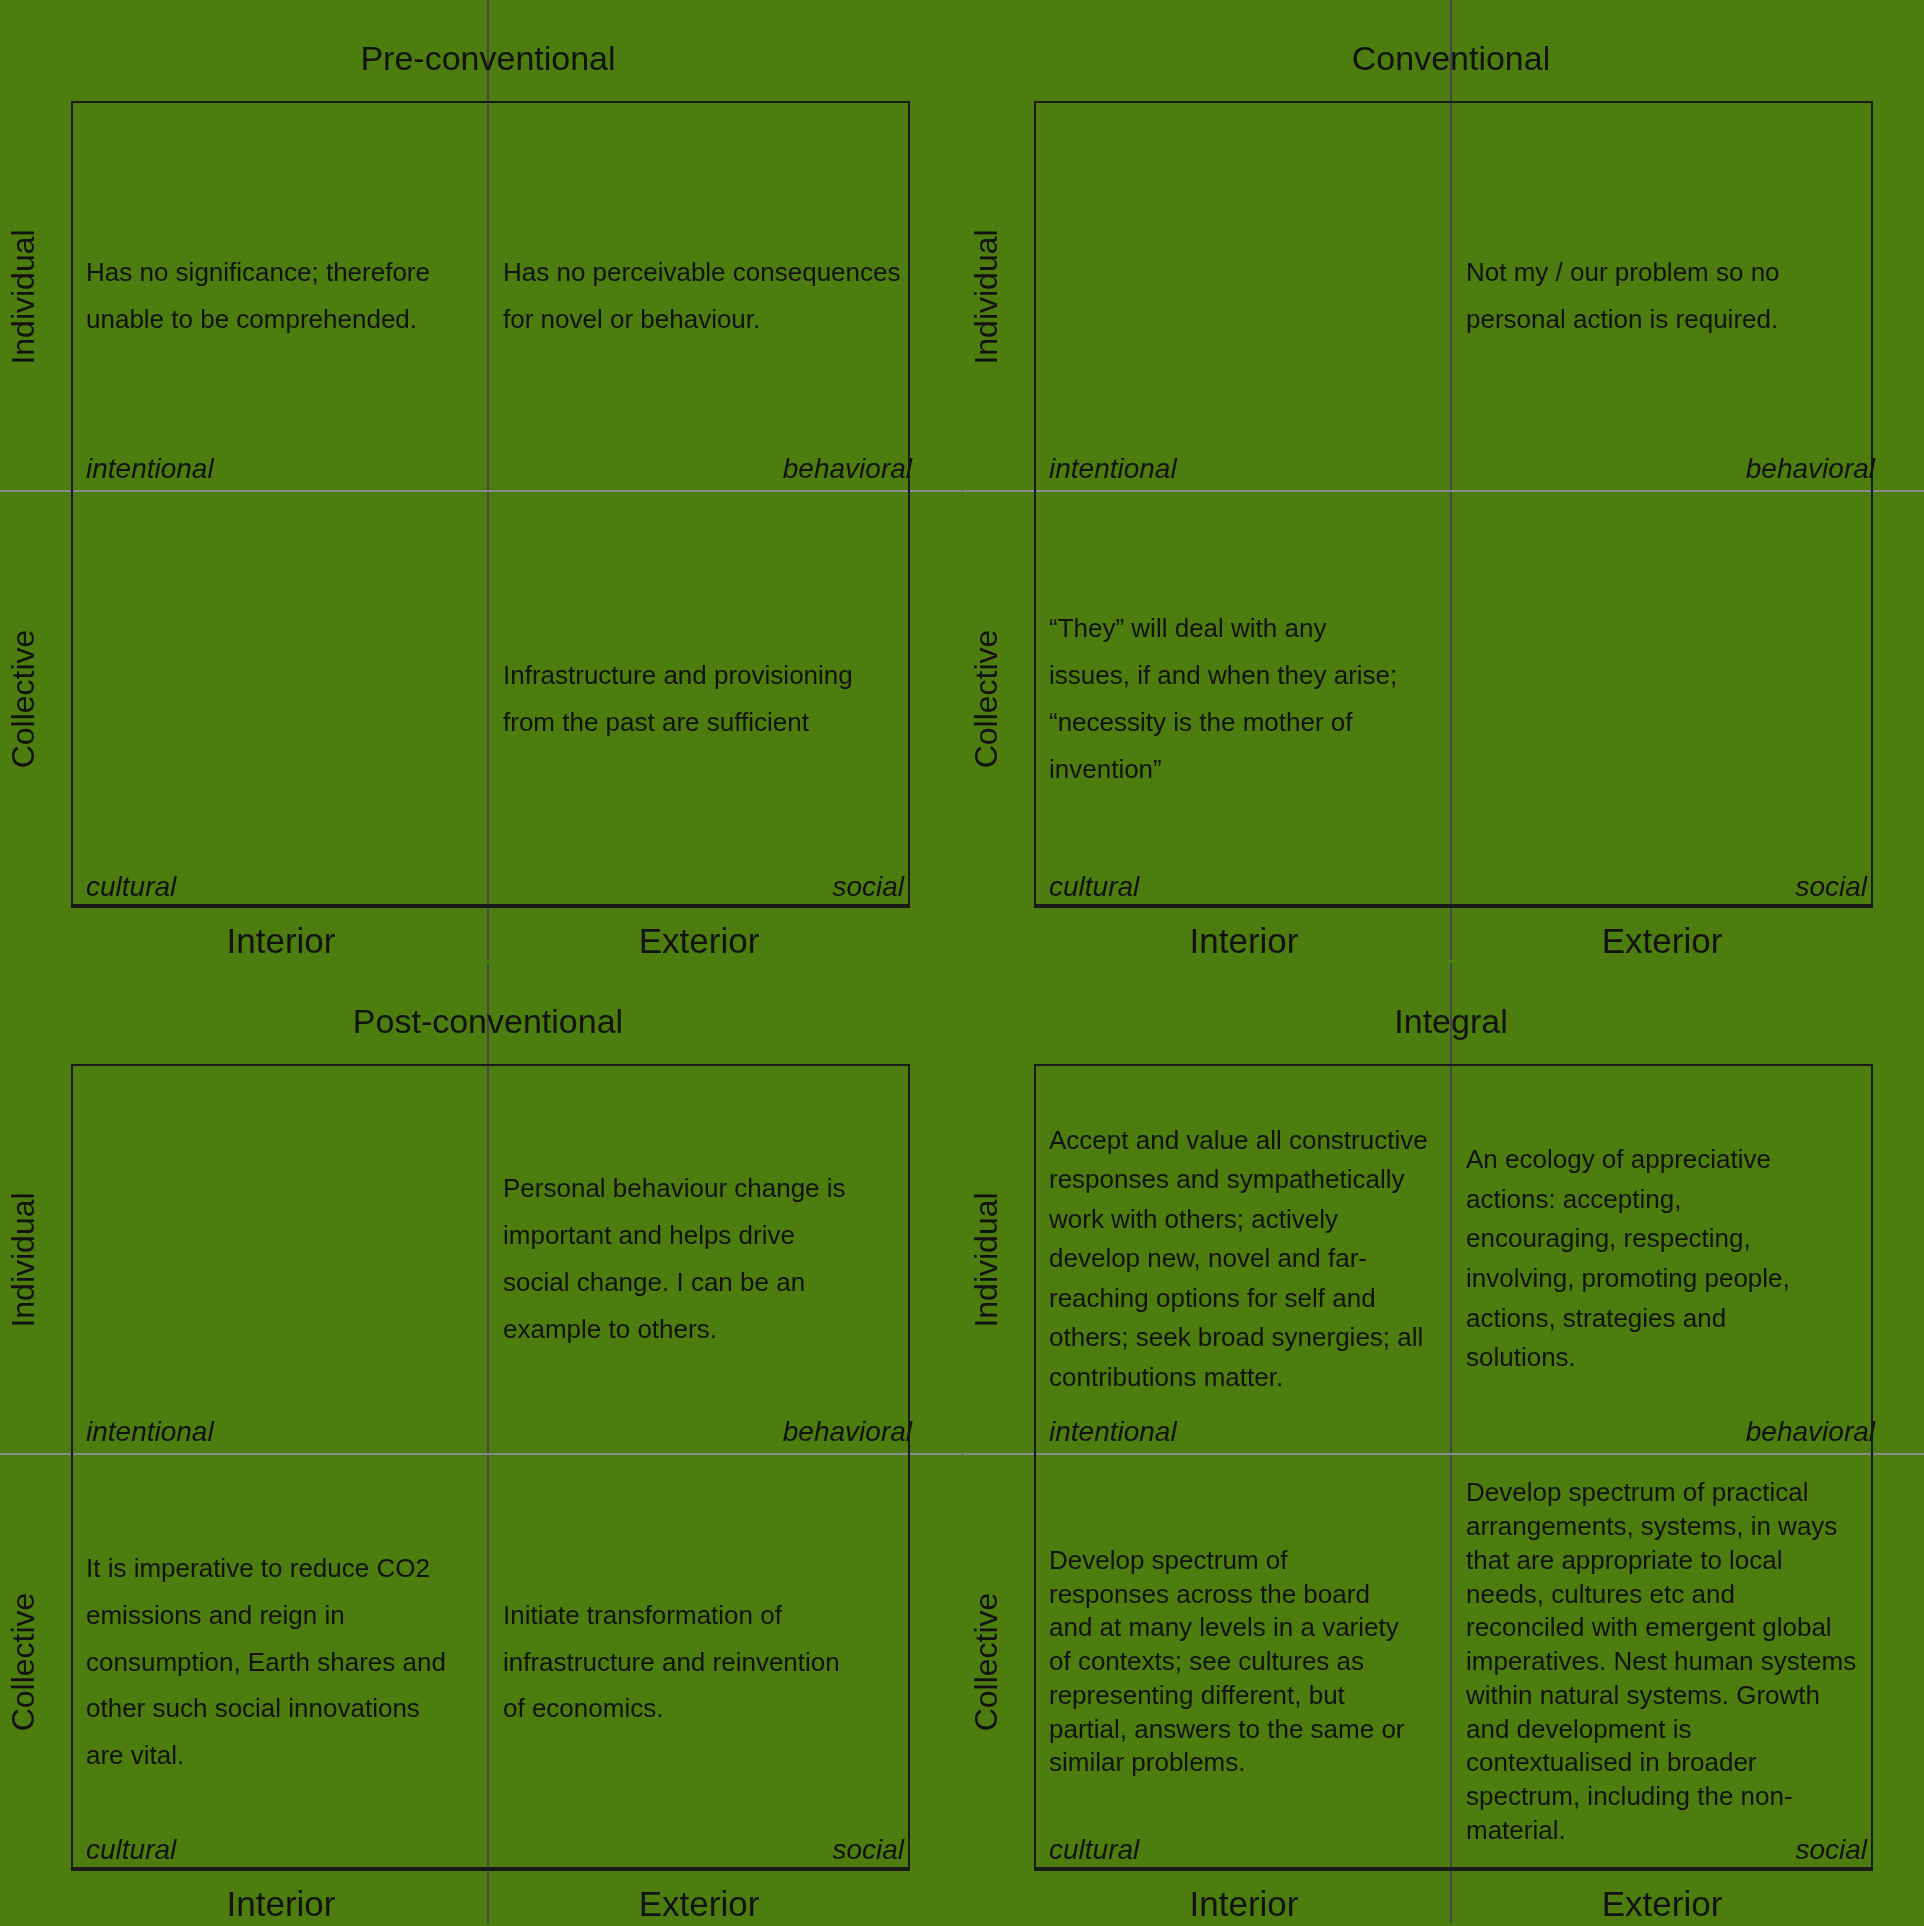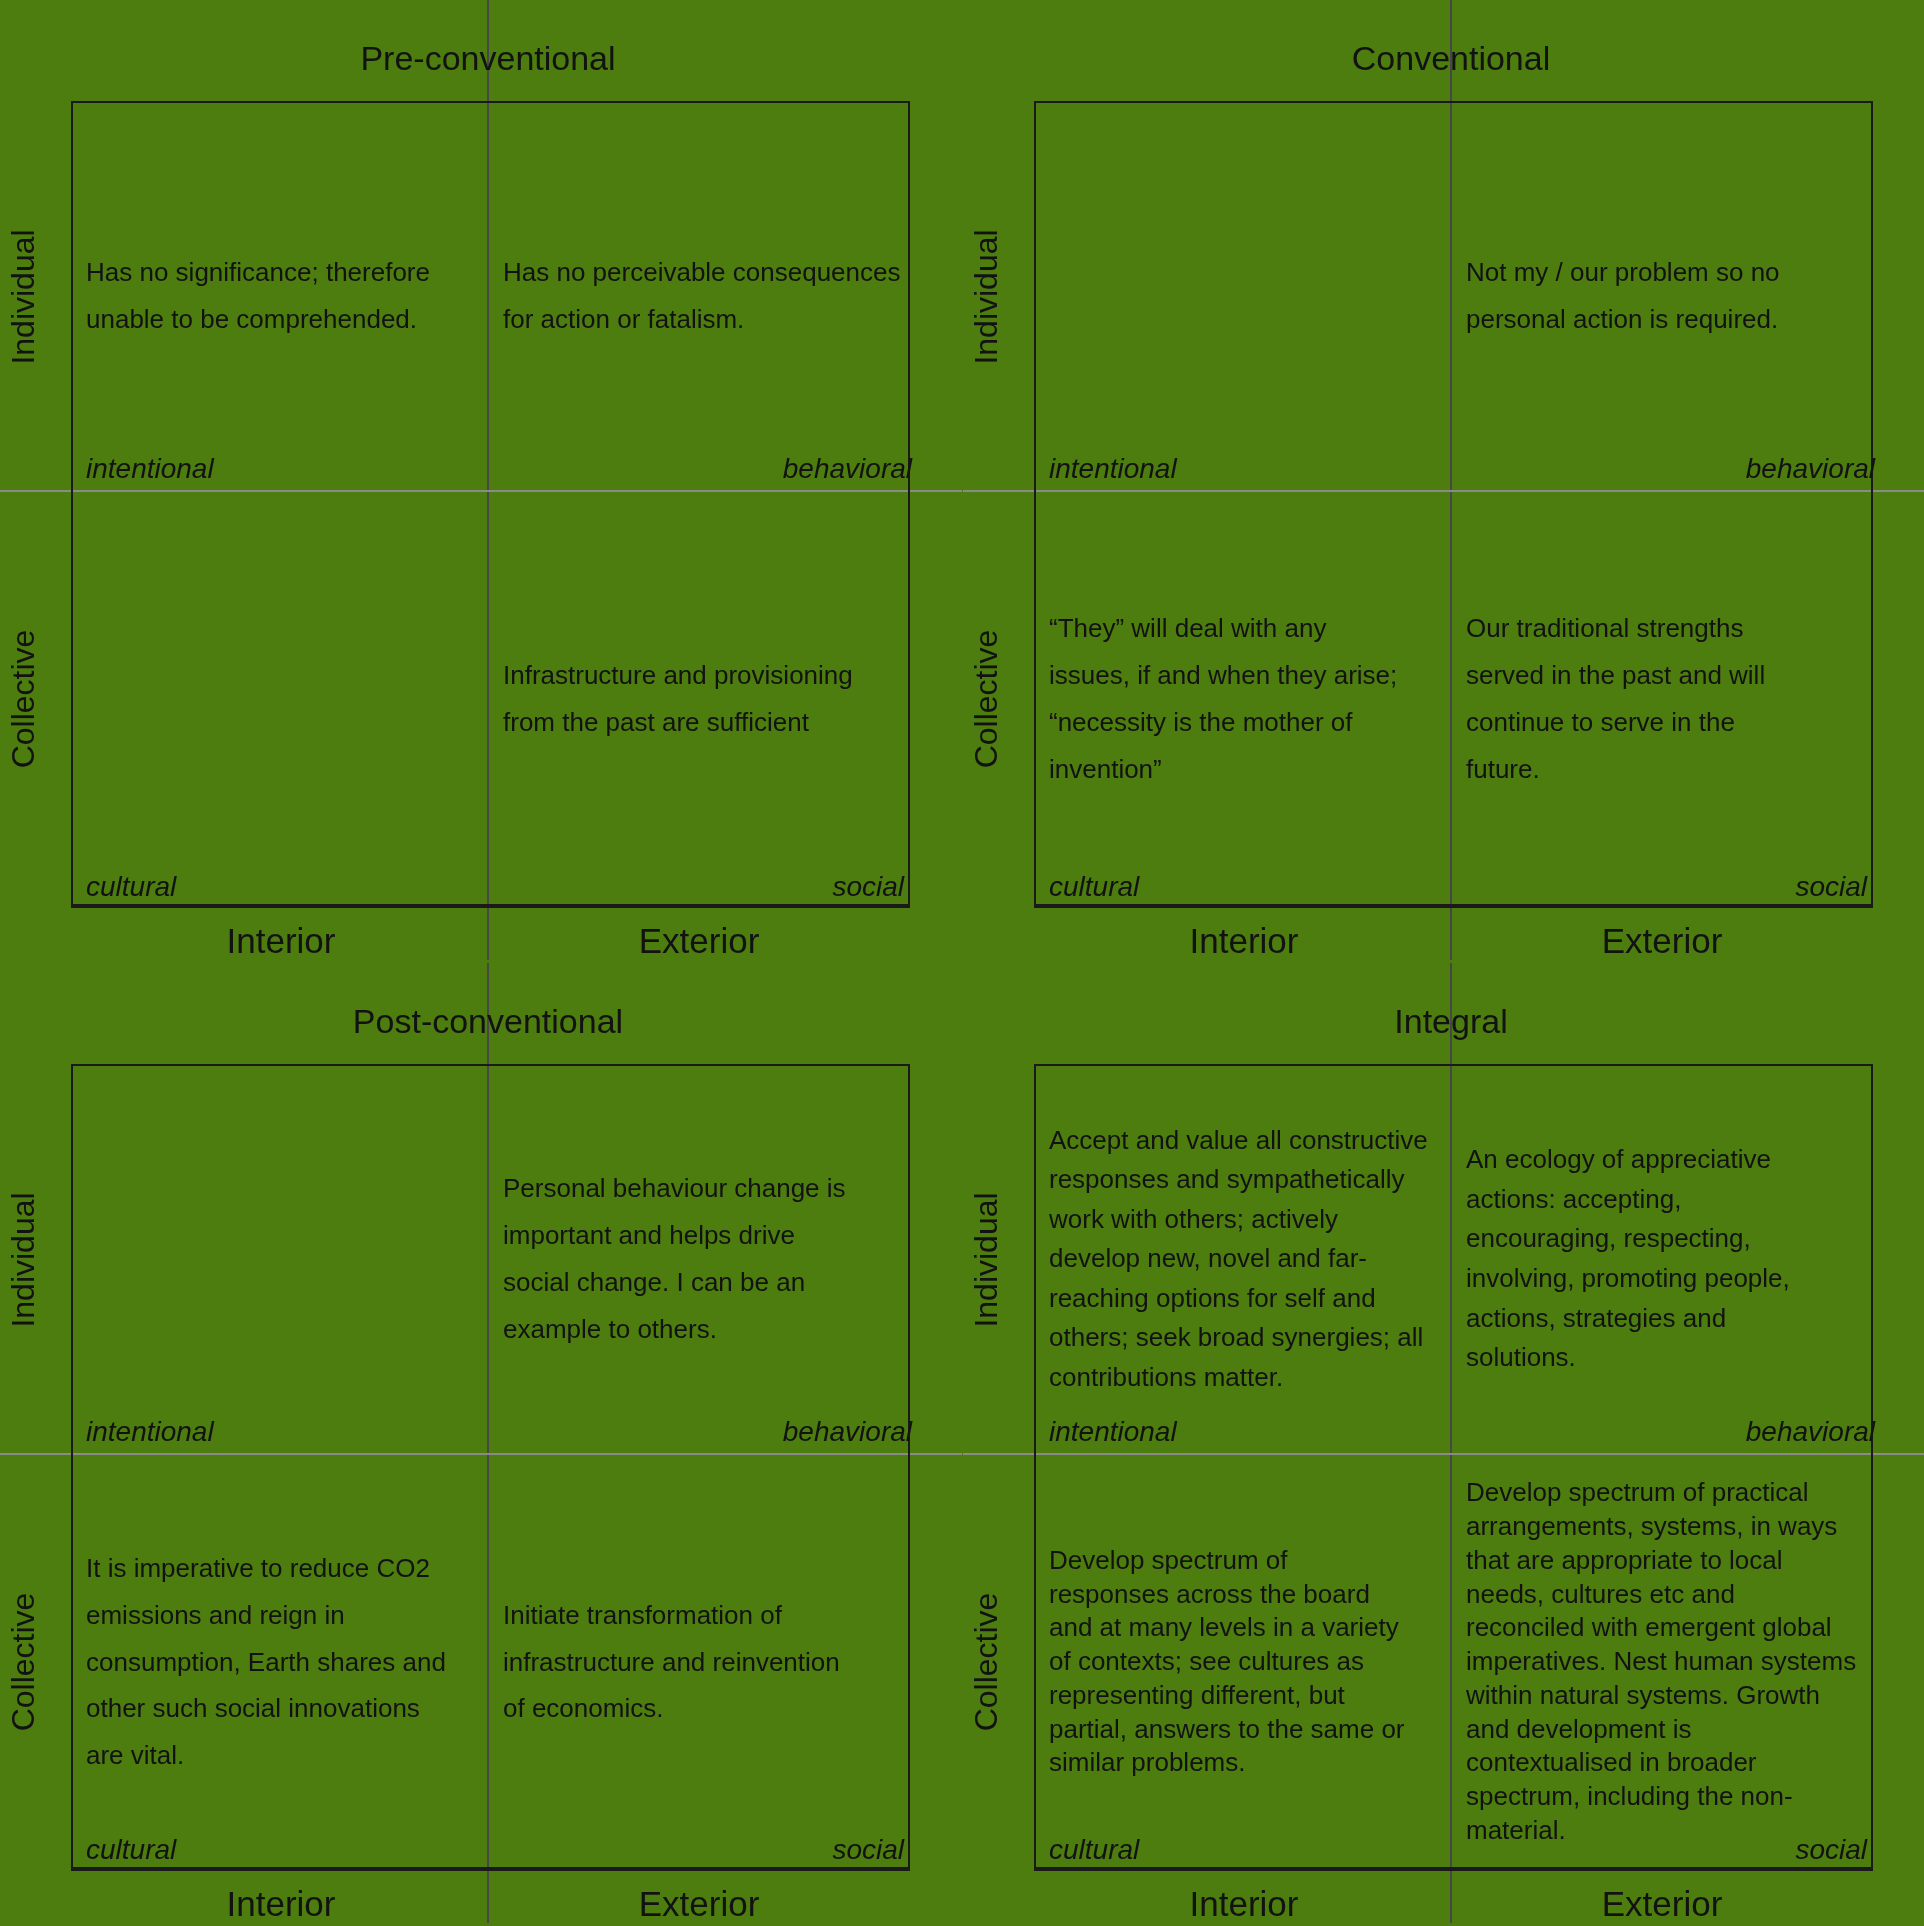--- a/index.html
+++ b/index.html
@@ -62,21 +62,21 @@
     <div class="ylab col">Collective</div>
     <div class="xlab int">Interior</div>
     <div class="xlab ext">Exterior</div>
     <div class="cell cell-ul">
       <p>Has no significance; therefore
 unable to be comprehended.</p>
       <span class="corner cl">intentional</span>
     </div>
     <div class="cell cell-ur">
       <p>Has no perceivable consequences
-for action or fatalism.</p>
+for novel or behaviour.</p>
       <span class="corner cr">behavioral</span>
     </div>
     <div class="cell cell-ll">
       <span class="corner cl">cultural</span>
     </div>
     <div class="cell cell-lr">
       <p>Infrastructure and provisioning
 from the past are sufficient</p>
       <span class="corner cr">social</span>
     </div>
@@ -100,24 +100,20 @@
       <span class="corner cr">behavioral</span>
     </div>
     <div class="cell cell-ll">
       <p>“They” will deal with any
 issues, if and when they arise;
 “necessity is the mother of
 invention”</p>
       <span class="corner cl">cultural</span>
     </div>
     <div class="cell cell-lr">
-      <p>Our traditional strengths
-served in the past and will
-continue to serve in the
-future.</p>
       <span class="corner cr">social</span>
     </div>
   </section>
 
   <section class="panel pos2">
     <div class="vline"></div>
     <div class="hline"></div>
     <div class="box"></div>
     <h2 class="title">Post-conventional</h2>
     <div class="ylab ind">Individual</div>

